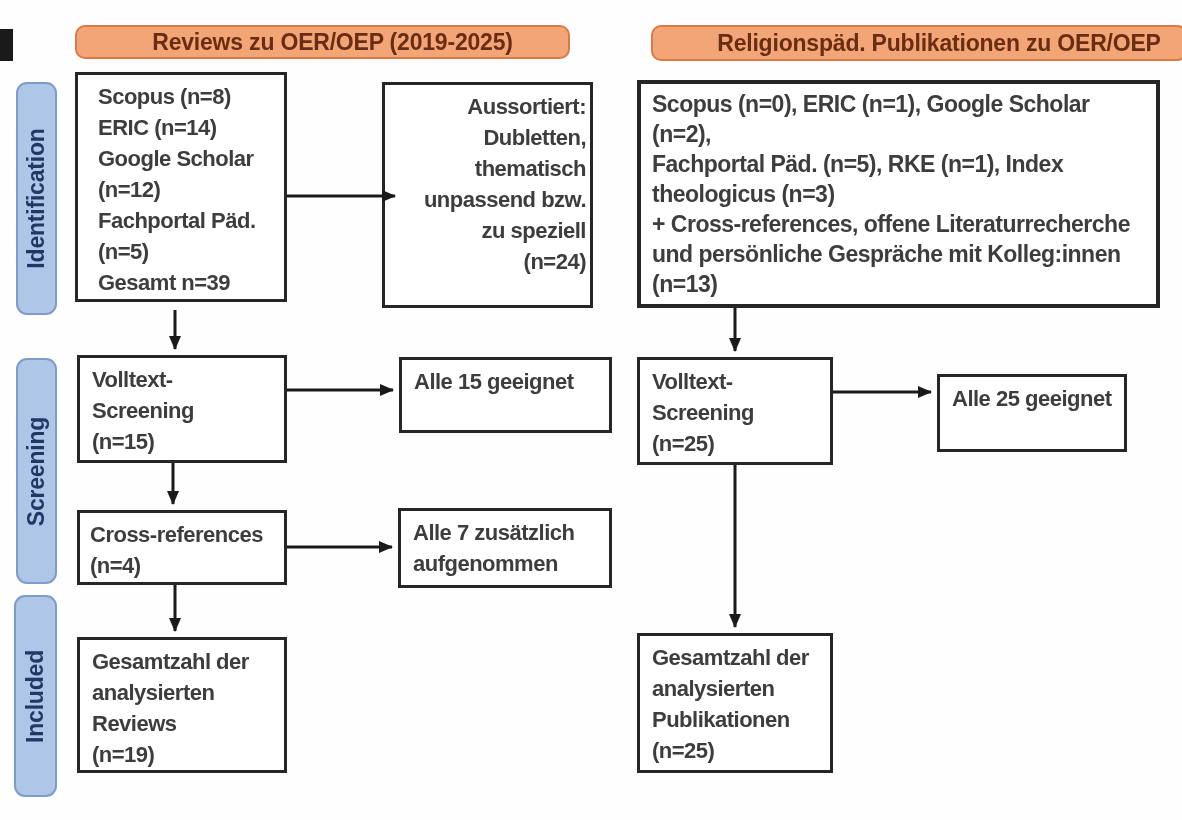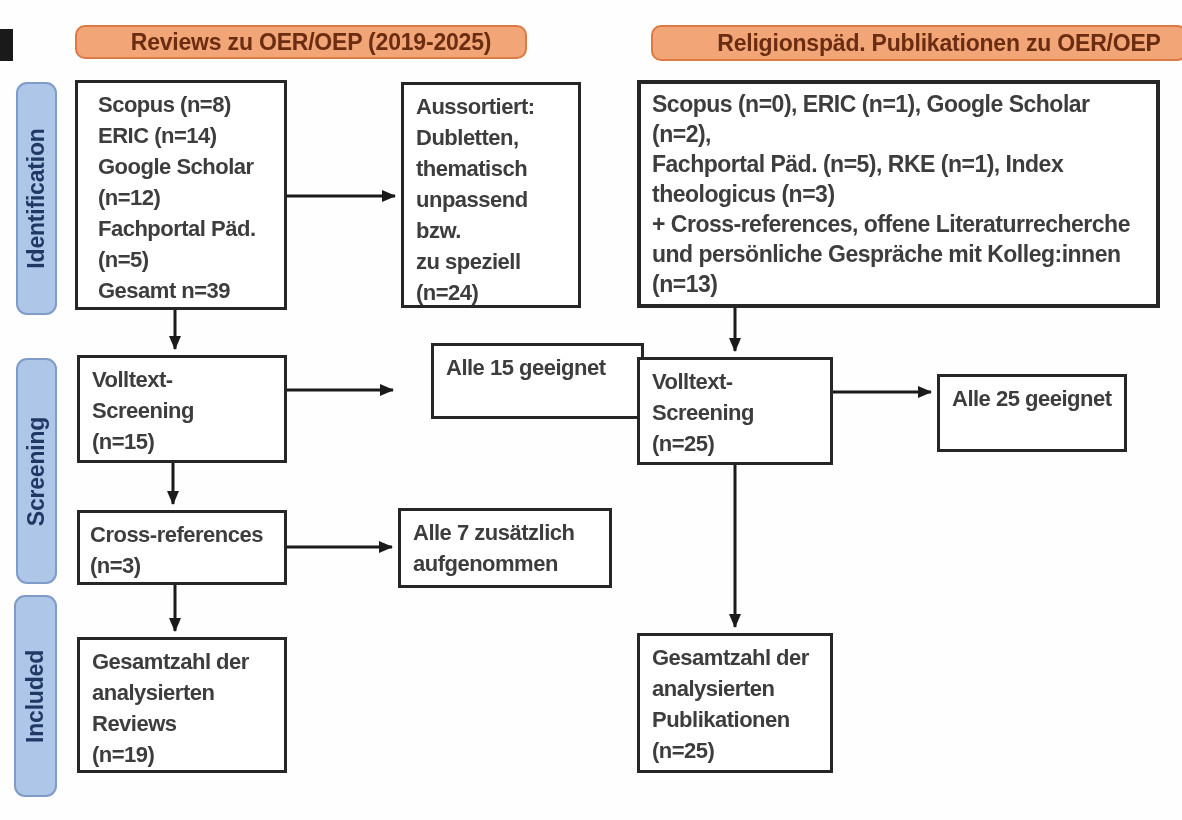--- a/index.html
+++ b/index.html
@@ -33,52 +33,52 @@
   .arrows{position:absolute;left:0;top:0;width:1182px;height:820px;pointer-events:none;}
   .edge-mark{position:absolute;background:#1a1a1a;}
 </style>
 </head>
 <body>
 
 <div class="canvas">
 
   <div class="edge-mark" style="left:0;top:29px;width:13px;height:32px;"></div>
 
-  <div class="hdr" style="left:75px;top:25px;width:452px;height:34px;padding-left:20px;">Reviews zu OER/OEP (2019-2025)</div>
+  <div class="hdr" style="left:75px;top:25px;width:495px;height:34px;padding-left:20px;">Reviews zu OER/OEP (2019-2025)</div>
   <div class="hdr" style="left:651px;top:25px;width:536px;height:36px;padding-left:40px;">Religionspäd. Publikationen zu OER/OEP</div>
 
   <div class="stage" style="left:16px;top:82px;width:41px;height:233px;">
     <span>Identification</span>
   </div>
   <div class="stage" style="left:16px;top:358px;width:41px;height:226px;">
     <span>Screening</span>
   </div>
   <div class="stage" style="left:14px;top:595px;width:43px;height:202px;">
     <span>Included</span>
   </div>
 
-  <div class="bx" style="left:75px;top:80px;width:212px;height:230px;padding-left:20px;">Scopus (n=8)
+  <div class="bx" style="left:75px;top:72px;width:212px;height:230px;padding-left:20px;">Scopus (n=8)
 ERIC (n=14)
 Google Scholar
 (n=12)
 Fachportal Päd.
 (n=5)
 Gesamt n=39</div>
-  <div class="bx" style="left:401px;top:82px;width:180px;height:226px;">Aussortiert:
+  <div class="bx" style="left:382px;top:82px;width:211px;height:226px;text-align:right;">Aussortiert:
 Dubletten,
 thematisch
 unpassend bzw.
 zu speziell
 (n=24)</div>
   <div class="bx" style="left:77px;top:355px;width:210px;height:108px;">Volltext-
 Screening
 (n=15)</div>
-  <div class="bx" style="left:399px;top:343px;width:213px;height:76px;margin-left:32px;">Alle 15 geeignet</div>
+  <div class="bx" style="left:399px;top:357px;width:213px;height:76px;">Alle 15 geeignet</div>
   <div class="bx" style="left:77px;top:510px;width:210px;height:75px;padding-left:10px;">Cross-references
-(n=3)</div>
+(n=4)</div>
   <div class="bx" style="left:398px;top:508px;width:214px;height:80px;">Alle 7 zusätzlich
 aufgenommen</div>
   <div class="bx" style="left:77px;top:637px;width:210px;height:136px;">Gesamtzahl der
 analysierten
 Reviews
 (n=19)</div>
 
   <div class="bx wide" style="left:637px;top:80px;width:523px;height:228px;">Scopus (n=0), ERIC (n=1), Google Scholar (n=2),
 Fachportal Päd. (n=5), RKE (n=1), Index
 theologicus (n=3)

